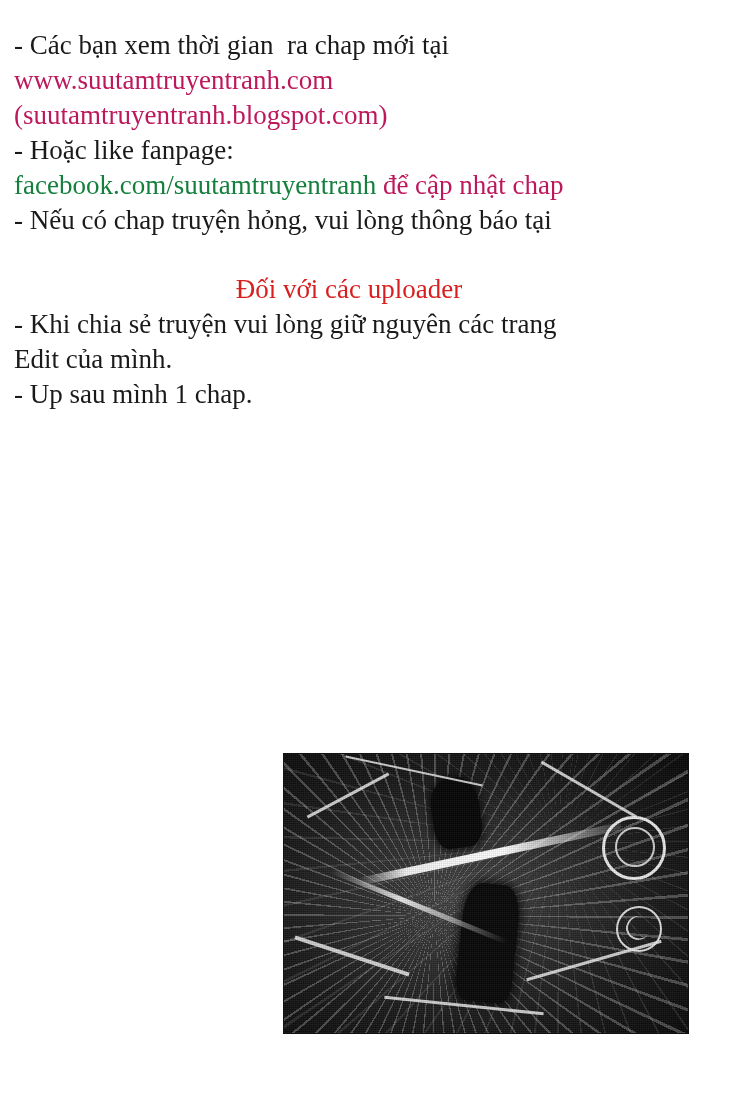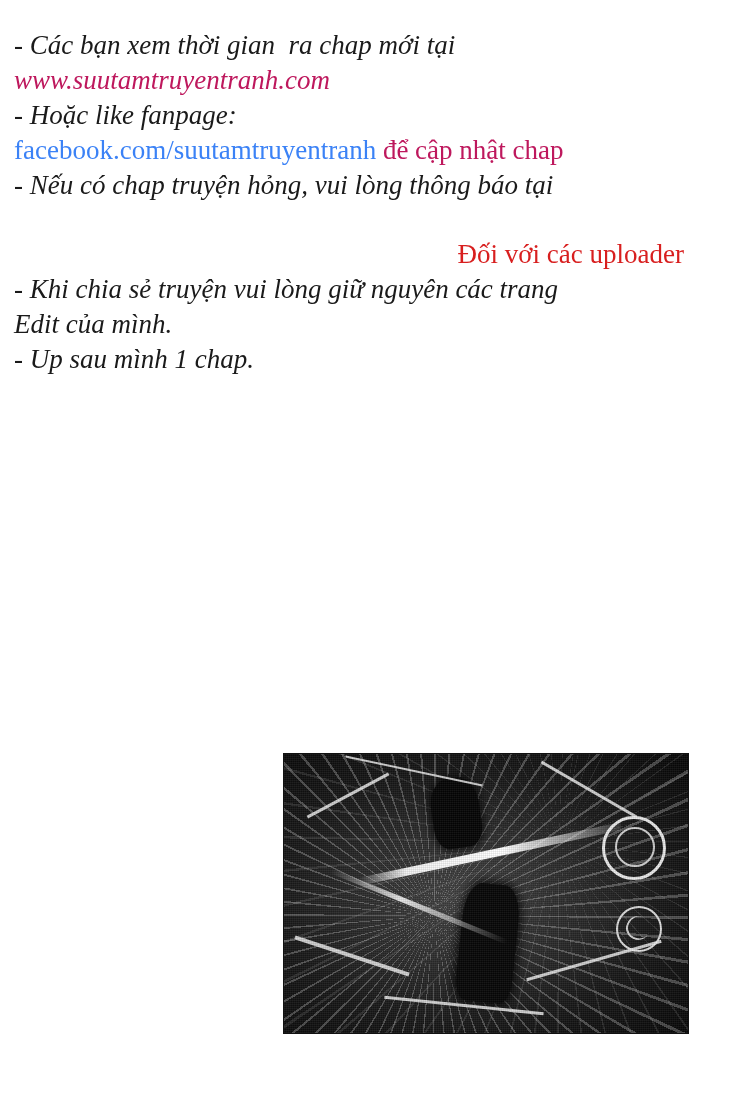--- a/index.html
+++ b/index.html
@@ -24,41 +24,40 @@
     position: absolute;
     left: 14px;
     top: 28px;
     width: 706px;
   }
   .line {
     font-size: 27px;
     line-height: 35px;
     color: #1a1a1a;
     white-space: pre-wrap;
-    font-style: italic;
   }
   .link {
     color: #be185d;
   }
   .inline-wrap {
     font-size: 27px;
     line-height: 35px;
   }
   .inline-wrap .seg-link {
-    color: #3b82f6;
+    color: #15803d;
     margin-top: 24px;
   }
   .inline-wrap .seg-plain {
     color: #be185d;
   }
   .spacer {
     height: 34px;
   }
   .heading-red {
-    text-align: right;
+    text-align: center;
     color: #d81f1f;
     font-size: 27px;
     line-height: 35px;
     padding-right: 36px;
   }
   
   .panel-wrap {
     position: absolute;
     left: 283px;
     top: 753px;
@@ -199,20 +198,21 @@
 <body>
 
 <div class="page">
 
   <div class="notice">
 
     <div class="line">- Các bạn xem thời gian  ra chap mới tại</div>
 
     <div class="line link">www.suutamtruyentranh.com</div>
 
+    <div class="line link">(suutamtruyentranh.blogspot.com)</div>
 
     <div class="line">- Hoặc like fanpage:</div>
 
     <div class="inline-wrap"><span class="seg-link">facebook.com/suutamtruyentranh</span><span class="seg-plain"> để cập nhật chap</span></div>
 
 
     <div class="line">- Nếu có chap truyện hỏng, vui lòng thông báo tại</div>
 
 
     <div class="spacer"></div>

